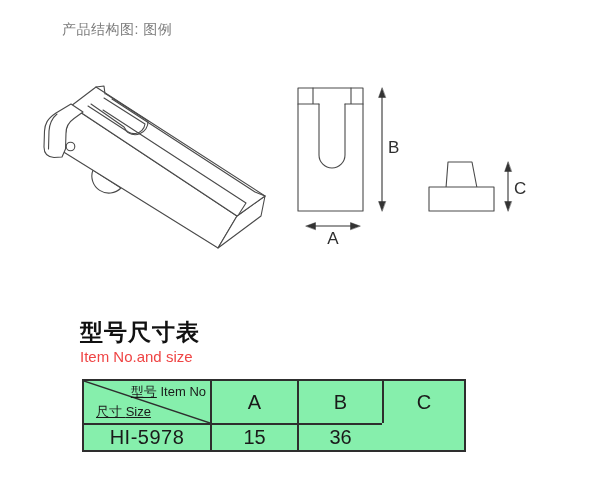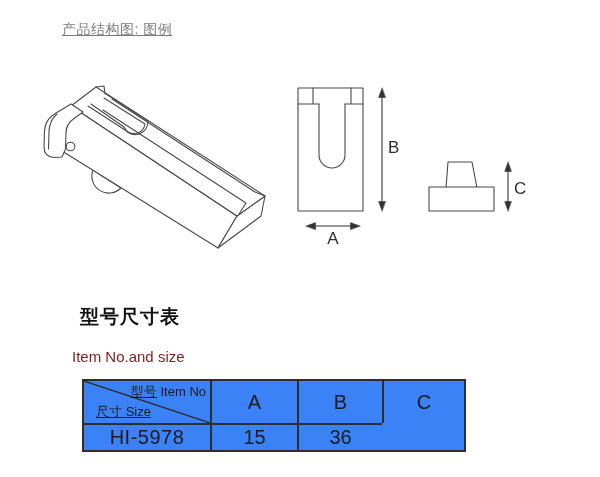--- a/index.html
+++ b/index.html
@@ -3,42 +3,42 @@
 <meta charset="utf-8">
 <style>
   * { margin:0; padding:0; box-sizing:border-box; }
   html,body { background:#fff; }
   body { font-family:"Liberation Sans", sans-serif; }
   #page {
     position:relative; width:600px; height:477px; background:#ffffff;
     overflow:hidden;
   }
   
-  #hdr { position:absolute; left:62px; top:20px; color:#7b7b7b;text-decoration:underline; }
+  #hdr { position:absolute; left:62px; top:20px; color:#7b7b7b; }
   #hdr .zh { font-size:14px; line-height:19px; letter-spacing:0.5px; }
   #hdr .en { font-size:13.5px; line-height:19px; }
   
   #drawings { position:absolute; left:0; top:0; width:600px; height:330px; }
   #drawings path, #drawings line, #drawings rect, #drawings circle, #drawings polygon {
     stroke:#4a4a4a; stroke-width:1.1; fill:none;
     stroke-linejoin:round; stroke-linecap:round;
   }
   #drawings .face { fill:#ffffff; }
   #drawings .dim { stroke:#333333; }
   #drawings polygon.head { fill:#333333; stroke:#333333; stroke-width:0.5; }
   #drawings text { fill:#2f2f2f; font-family:"Liberation Sans", sans-serif; font-size:17px; stroke:none; }
   
-  #sec-title-zh { position:absolute; left:80px; top:304px; font-size:19px; font-weight:bold; color:#111; letter-spacing:1px; }
-  #sec-title-en { position:absolute; left:72px; top:348px; font-size:15px; color:#7f1d1d; }
+  #sec-title-zh { position:absolute; left:80px; top:317px; font-size:23px; font-weight:bold; color:#111; letter-spacing:1px; }
+  #sec-title-en { position:absolute; left:80px; top:348px; font-size:15px; color:#ef4444; }
   
   #spec-table {
     position:absolute; left:82px; top:379px; width:384px;
     border:2px solid #2e2e2e; border-collapse:collapse;
     display:grid; grid-template-columns:126px 87px 85px 82px;
-    grid-template-rows:42px 27px; background:#3b82f6; color:#1a1a1a;
+    grid-template-rows:42px 27px; background:#86efac; color:#1a1a1a;
   }
   #spec-table .cell { border-left:2px solid #2e2e2e; display:flex; align-items:center; justify-content:center; }
   #spec-table .row2 { border-top:2px solid #2e2e2e; }
   #spec-table .first { border-left:none; }
   .hdr-letter { font-size:20px; }
   .val { font-size:20px; }
   .itemno { font-size:20px; letter-spacing:0.5px; }
   
   #corner-cell { position:relative; border-left:none; }
   #corner-cell svg { position:absolute; inset:0; width:100%; height:100%; }

